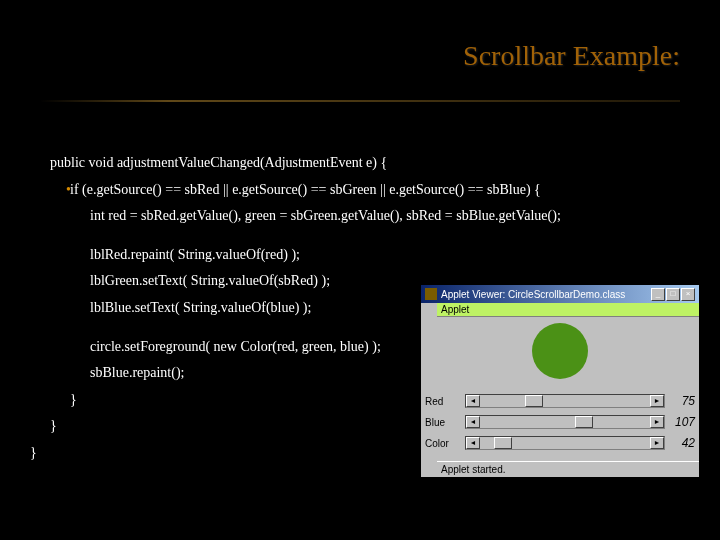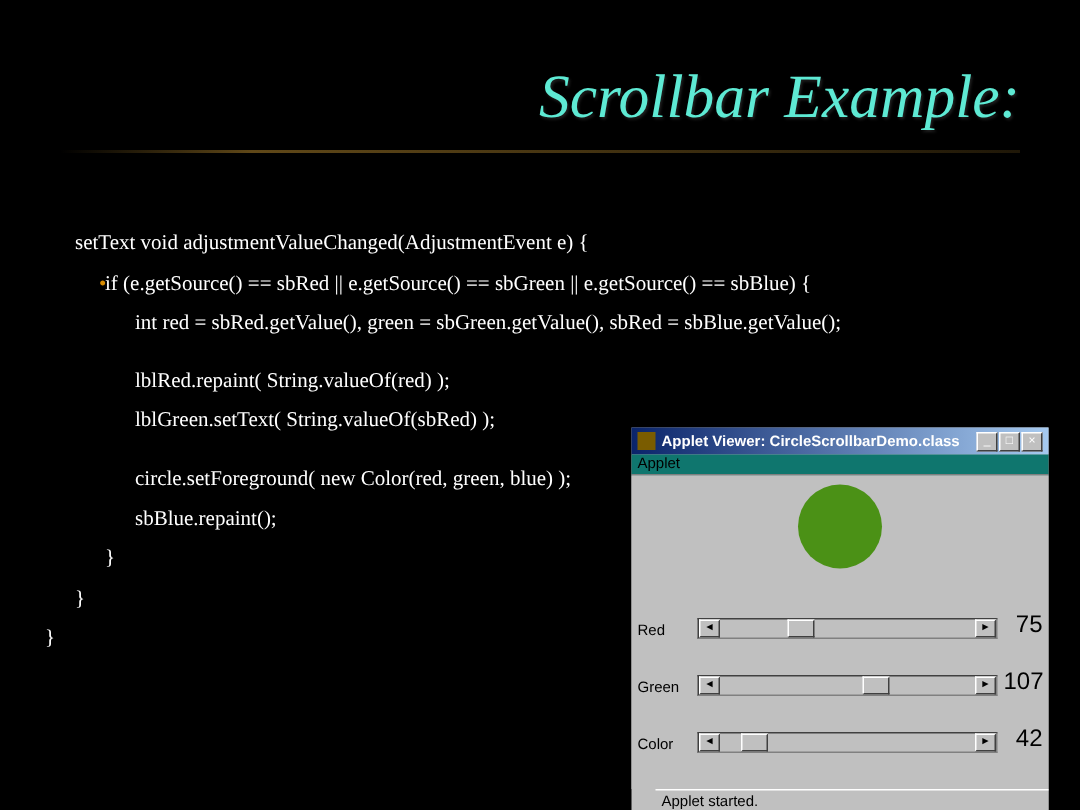--- a/index.html
+++ b/index.html
@@ -7,23 +7,22 @@
     width: 720px; height: 540px;
     background: #000;
     color: #fff;
     font-family: "Times New Roman", serif;
     overflow: hidden;
     position: relative;
   }
   .title {
     position: absolute;
     top: 40px; right: 40px;
-    font-size: 41px;
-    font-style: italic;
-    color: #5eead4;
+    font-size: 28px;
+    color: #a16207;
     text-shadow: 1px 1px 2px #222;
   }
   .underline {
     position: absolute;
     top: 100px; left: 40px; right: 40px;
     height: 2px;
     background: linear-gradient(to right, rgba(160,120,40,0) 0%, rgba(160,120,40,0.6) 20%, rgba(160,120,40,0.2) 100%);
   }
   .code-area {
     position: absolute;
@@ -62,50 +61,51 @@
     display: flex;
     align-items: center;
     height: 18px;
   }
   .applet-titlebar .ticon {
     width: 12px; height: 12px;
     background: #7a5c00;
     margin-right: 4px;
     display: inline-block;
   }
-  .applet-titlebar .ttext { flex: 1; font-size: 10px; font-weight: bold; }
+  .applet-titlebar .ttext { flex: 1; font-size: 10px; font-weight: normal; }
   .winbtns { display: flex; gap: 1px; }
   .winbtn {
     width: 14px; height: 13px;
     background: #c0c0c0;
     border: 1px solid #fff;
     border-right-color: #404040; border-bottom-color: #404040;
     font-size: 8px; line-height: 10px; text-align: center;
     font-family: Arial, sans-serif;
   }
   .applet-menu {
-    background: #0f766e;
+    background: #bef264;
     padding: 1px 4px;
     font-size: 10px;
     border-bottom: 1px solid #808080;
+    margin-left: 16px;
   }
   .applet-body {
     background: #c0c0c0;
     padding: 4px;
   }
   .circle-wrap { text-align: center; padding: 2px 0 6px 0; }
   .circle {
     width: 56px; height: 56px;
     border-radius: 50%;
     background: #4b9116;
     display: inline-block;
   }
   .slider-row {
-    display: flex; align-items: flex-end;
-    gap: 4px; margin: 20px 0;
+    display: flex; align-items: center;
+    gap: 4px; margin: 7px 0;
   }
   .slider-label { width: 36px; font-size: 10px; }
   .slider-track {
     flex: 1; height: 14px;
     background: #c0c0c0;
     border: 1px solid #808080;
     border-top-color: #404040; border-left-color: #404040;
     position: relative;
   }
   .slider-btn {
@@ -116,42 +116,43 @@
     font-size: 7px; text-align: center; line-height: 10px;
   }
   .sbtn-l { left: 0; }
   .sbtn-r { right: 0; }
   .slider-thumb {
     position: absolute; top: 0; width: 18px; height: 12px;
     background: #c0c0c0;
     border: 1px solid #fff;
     border-right-color: #404040; border-bottom-color: #404040;
   }
-  .slider-val { width: 26px; text-align: right; font-size: 16px; }
+  .slider-val { width: 26px; text-align: right; font-size: 12px; font-style: italic; }
   .applet-status {
     border-top: 1px solid #fff;
     background: #c0c0c0;
     padding: 2px 4px;
     font-size: 10px;
     margin-left: 16px;
   }
 </style>
 </head>
 <body>
 
 <div class="title">Scrollbar Example:</div>
 <div class="underline"></div>
 
 <div class="code-area">
-  <div class="ind1">setText void adjustmentValueChanged(AdjustmentEvent e) {</div>
+  <div class="ind1">public void adjustmentValueChanged(AdjustmentEvent e) {</div>
   <div class="ind2 bullet">if (e.getSource() == sbRed || e.getSource() == sbGreen || e.getSource() == sbBlue) {</div>
   <div class="ind3">int red = sbRed.getValue(), green = sbGreen.getValue(), sbRed = sbBlue.getValue();</div>
   <div class="gap"></div>
   <div class="ind3">lblRed.repaint( String.valueOf(red) );</div>
   <div class="ind3">lblGreen.setText( String.valueOf(sbRed) );</div>
+  <div class="ind3">lblBlue.setText( String.valueOf(blue) );</div>
   <div class="gap"></div>
   <div class="ind3">circle.setForeground( new Color(red, green, blue) );</div>
   <div class="ind3">sbBlue.repaint();</div>
   <div class="ind2">}</div>
   <div class="ind1">}</div>
   <div>}</div>
 </div>
 
 <div class="applet">
   <div class="applet-titlebar">
@@ -173,21 +174,21 @@
       <span class="slider-label">Red</span>
       <div class="slider-track">
         <div class="slider-btn sbtn-l">◄</div>
         <div class="slider-thumb" style="left:30%"></div>
         <div class="slider-btn sbtn-r">►</div>
       </div>
       <span class="slider-val">75</span>
     </div>
 
     <div class="slider-row">
-      <span class="slider-label">Green</span>
+      <span class="slider-label">Blue</span>
       <div class="slider-track">
         <div class="slider-btn sbtn-l">◄</div>
         <div class="slider-thumb" style="left:55%"></div>
         <div class="slider-btn sbtn-r">►</div>
       </div>
       <span class="slider-val">107</span>
     </div>
 
     <div class="slider-row">
       <span class="slider-label">Color</span>

